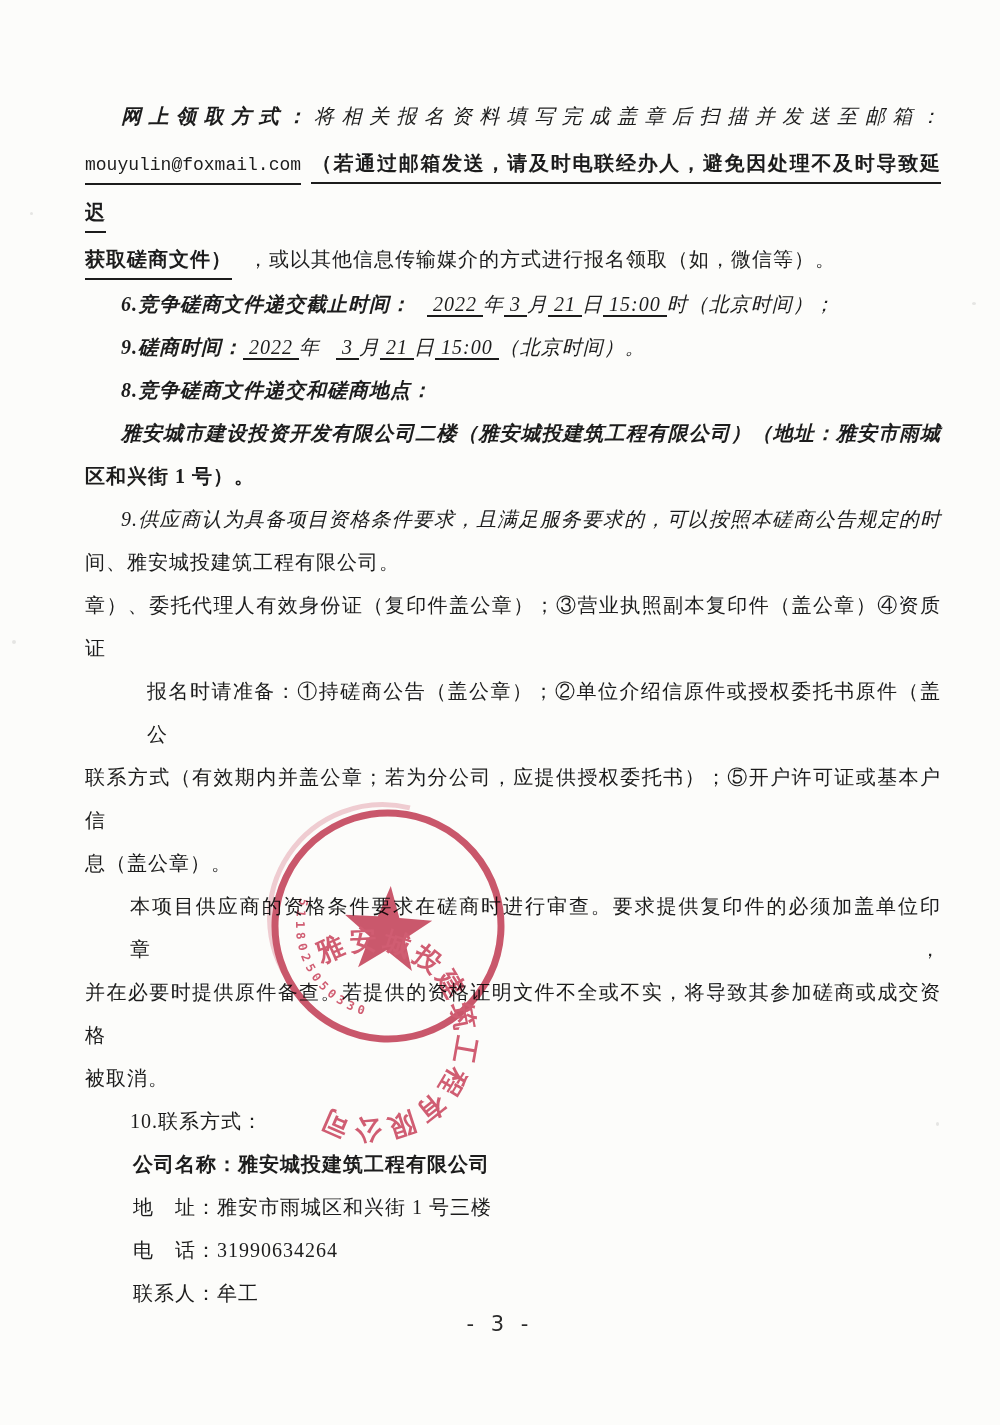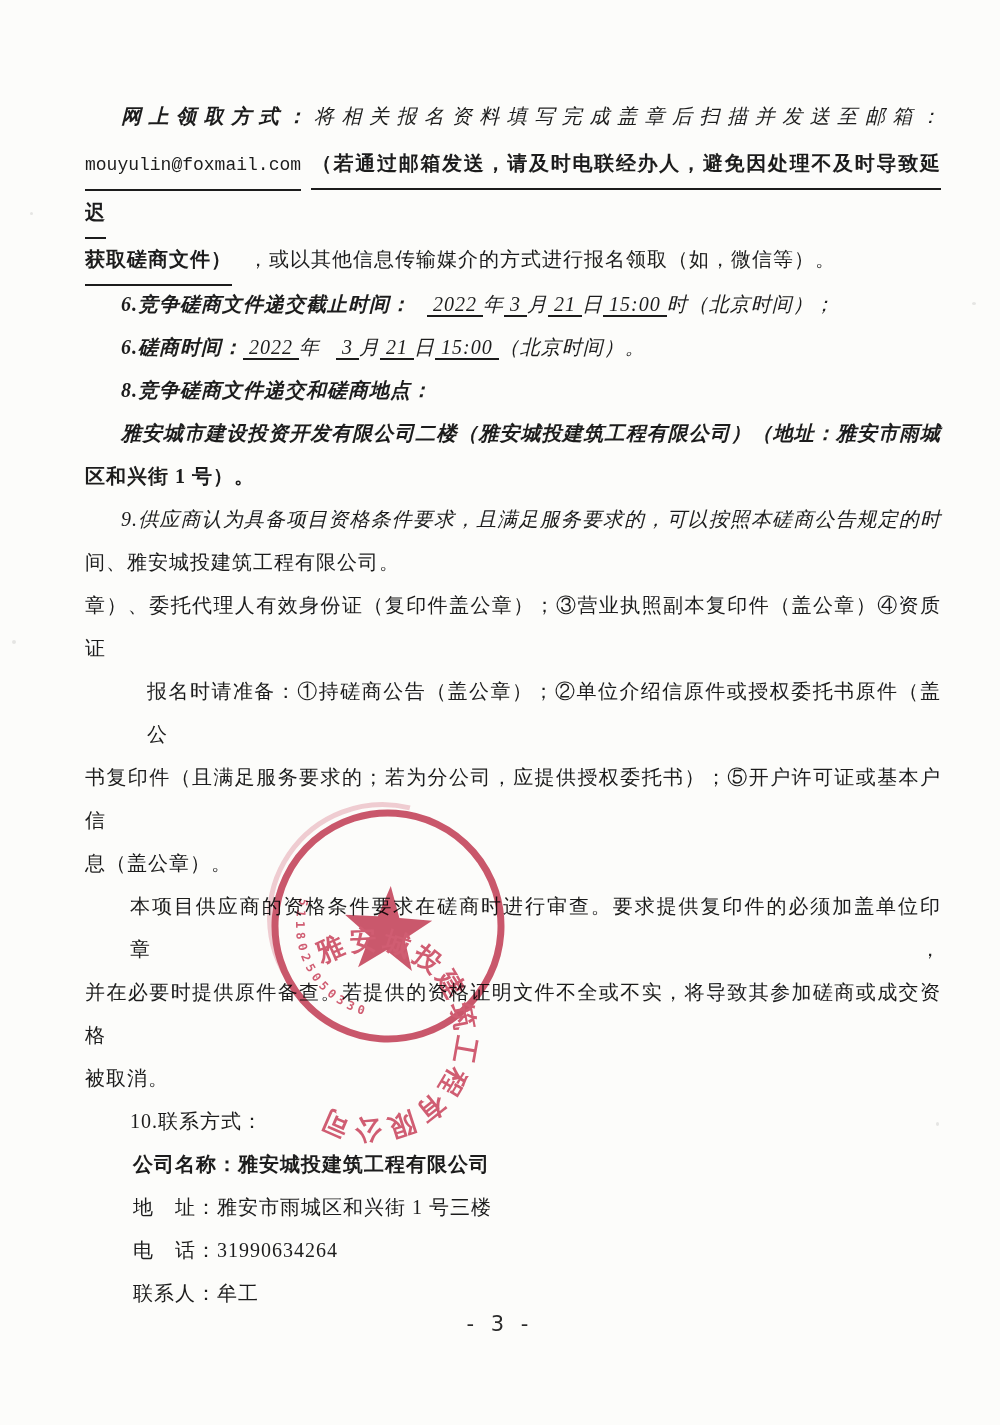--- a/index.html
+++ b/index.html
@@ -7,21 +7,21 @@
     width:1000px;height:1425px;position:relative;
     background:#fcfcfa;color:#1c1c1c;
     font-family:"Liberation Serif","DejaVu Serif",serif;
     overflow:hidden;
   }
   .doc{position:absolute;left:85px;top:93px;width:856px;}
   .line{font-size:20px;line-height:43px;letter-spacing:1px;}
   .p1 .line{line-height:47px;}
   .js{text-align:justify;text-align-last:justify;}
   .b{font-weight:bold;}
-  .u{border-bottom:2px solid #1c1c1c;padding-bottom:14px;}
+  .u{border-bottom:2px solid #1c1c1c;padding-bottom:8px;}
   .ind36{padding-left:36px;font-style:italic;}
   .ind45{padding-left:45px;}
   .ind48{padding-left:48px;}
   .ind62{padding-left:62px;}
   .email{font-family:"Liberation Mono","DejaVu Sans Mono",monospace;font-size:18px;letter-spacing:0;margin-right:10px;}
   .num{padding:0 6px;letter-spacing:1px;}
   .gapL{margin-left:16px;}
   .pagenum{
     position:absolute;left:0;top:1312px;width:100%;text-align:center;
     font-family:"DejaVu Sans","Liberation Sans",sans-serif;
@@ -50,36 +50,36 @@
     <div class="line">
       <span class="b u">获取磋商文件）</span><span class="gapL">，或以其他信息传输媒介的方式进行报名领取（如，微信等）。</span>
     </div>
   </div>
 
   <div class="line ind36">
     <span class="b">6.竞争磋商文件递交截止时间：</span><span class="num u gapL">2022</span><span>年</span><span class="num u">3</span><span>月</span><span class="num u">21</span><span>日</span><span class="num u">15:00</span><span>时（北京时间）；</span>
   </div>
 
   <div class="line ind36">
-    <span class="b">6.磋商时间：</span><span class="num u">2022</span><span>年</span><span class="num u gapL">3</span><span>月</span><span class="num u">21</span><span>日</span><span class="num u">15:00</span><span>（北京时间）。</span>
+    <span class="b">9.磋商时间：</span><span class="num u">2022</span><span>年</span><span class="num u gapL">3</span><span>月</span><span class="num u">21</span><span>日</span><span class="num u">15:00</span><span>（北京时间）。</span>
   </div>
 
   <div class="line ind36">
     <span class="b">8.竞争磋商文件递交和磋商地点：</span>
   </div>
 
   <div class="line js ind36 b">雅安城市建设投资开发有限公司二楼（雅安城投建筑工程有限公司）（地址：雅安市雨城</div>
   <div class="line b">区和兴街 1 号）。</div>
 
   <div class="line js ind36">9.供应商认为具备项目资格条件要求，且满足服务要求的，可以按照本磋商公告规定的时</div>
   <div class="line">间、雅安城投建筑工程有限公司。</div>
 
   <div class="line js">章）、委托代理人有效身份证（复印件盖公章）；③营业执照副本复印件（盖公章）④资质证</div>
   <div class="line js ind62">报名时请准备：①持磋商公告（盖公章）；②单位介绍信原件或授权委托书原件（盖公</div>
-  <div class="line js">书复印件（且满足服务要求的；若为分公司，应提供授权委托书）；⑤开户许可证或基本户信</div>
+  <div class="line js">联系方式（有效期内并盖公章；若为分公司，应提供授权委托书）；⑤开户许可证或基本户信</div>
   <div class="line">息（盖公章）。</div>
 
   <div class="line js ind45">本项目供应商的资格条件要求在磋商时进行审查。要求提供复印件的必须加盖单位印章，</div>
   <div class="line js">并在必要时提供原件备查。若提供的资格证明文件不全或不实，将导致其参加磋商或成交资格</div>
   <div class="line">被取消。</div>
 
   <div>
     <div class="line ind45">10.联系方式：</div>
     <div class="line ind48 b">
       <span>公司名称：</span><span>雅安城投建筑工程有限公司</span>

